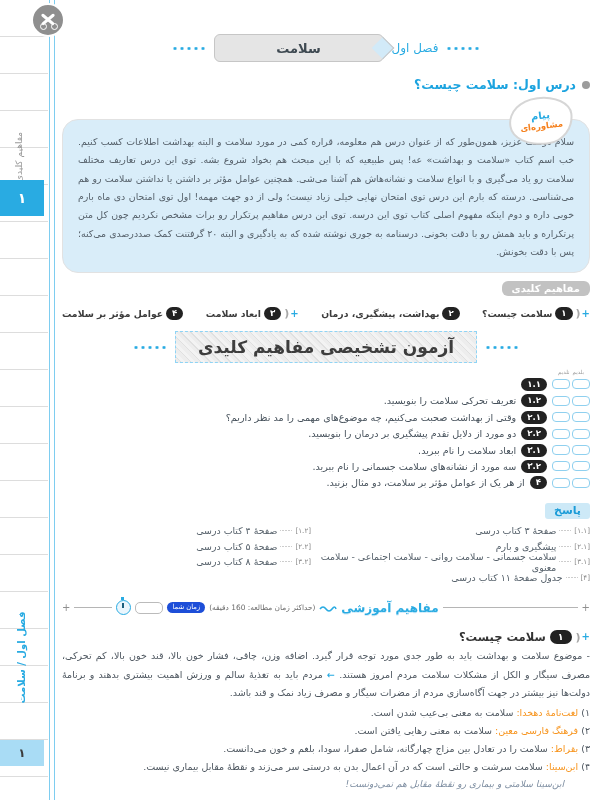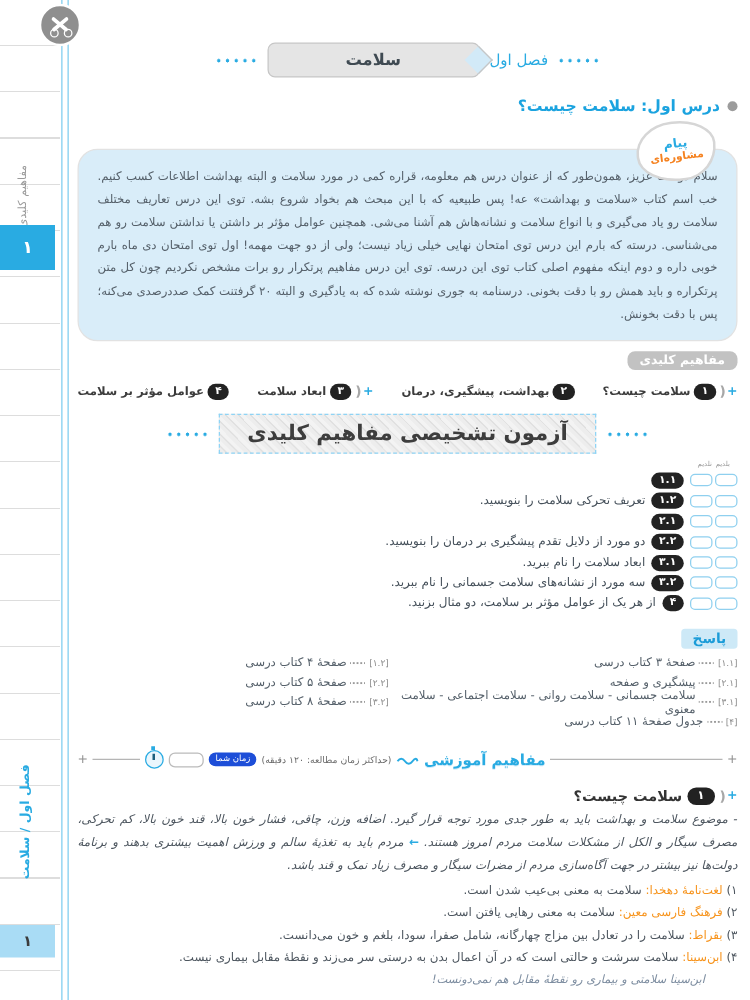--- a/index.html
+++ b/index.html
@@ -100,21 +100,21 @@
   .your-time{background:#1d4ed8;color:#fff;font-size:6.8px;padding:1px 5px 2px;border-radius:6px;white-space:nowrap;}
   .time-box{width:26px;height:10px;border:1px solid #bbb;border-radius:5px;background:#fff;}
   .stopwatch{position:relative;width:13px;height:13px;border:1.6px solid #29abe2;border-radius:50%;
     background:#eaf6fd;flex:0 0 auto;}
   .stopwatch::before{content:"";position:absolute;top:-4px;left:4px;width:3px;height:3px;background:#29abe2;}
   .stopwatch::after{content:"";position:absolute;top:2px;left:4.6px;width:1.6px;height:5px;background:#1b5e7d;}
 
   .sec-heading{margin-top:13px;display:flex;align-items:center;gap:4px;
     font-size:11.5px;font-weight:bold;color:#333;}
   .sec-heading .pill{height:14px;line-height:14px;font-size:9.5px;padding:0 8px;}
-  .body-text{font-size:9.5px;line-height:1.95;text-align:justify;color:#4d565f;margin-top:3px;font-style:italic;}
+  .body-text{font-size:9.5px;line-height:1.95;text-align:justify;color:#4d565f;margin-top:3px;}
   .arrow{color:#29abe2;font-weight:bold;}
   .defs{margin-top:1px;}
   .def-row{font-size:9.5px;line-height:1.9;color:#4d565f;}
   .def-src{color:#f7941d;}
   .note{margin-top:2px;margin-right:26px;font-size:9.2px;font-style:italic;color:#7d8da0;}
 </style>
 </head>
 <body>
 
 <div class="page">
@@ -215,20 +215,21 @@
           </span>
         <span class="pill">۱.۲</span>
         <span>تعریف تحرکی سلامت را بنویسید.</span>
       </div>
       <div class="q-row">
         <span class="cbpair">
             <span class="cb"></span>
             <span class="cb"></span>
           </span>
         <span class="pill">۲.۱</span>
+        <span>وقتی از بهداشت صحبت می‌کنیم، چه موضوع‌های مهمی را مد نظر داریم؟</span>
       </div>
       <div class="q-row">
         <span class="cbpair">
             <span class="cb"></span>
             <span class="cb"></span>
           </span>
         <span class="pill">۲.۲</span>
         <span>دو مورد از دلایل تقدم پیشگیری بر درمان را بنویسید.</span>
       </div>
       <div class="q-row">
@@ -264,21 +265,21 @@
     <div class="ans-cols">
       <div class="ans-col-r">
         <div class="ans-row">
           <span class="ans-label">۱.۱</span>
           <span class="leader"></span>
           <span>صفحهٔ ۳ کتاب درسی</span>
         </div>
         <div class="ans-row">
           <span class="ans-label">۲.۱</span>
           <span class="leader"></span>
-          <span>پیشگیری و صفحه</span>
+          <span>پیشگیری و بارم</span>
         </div>
         <div class="ans-row">
           <span class="ans-label">۳.۱</span>
           <span class="leader"></span>
           <span>سلامت جسمانی - سلامت روانی - سلامت اجتماعی - سلامت معنوی</span>
         </div>
         <div class="ans-row">
           <span class="ans-label">۴</span>
           <span class="leader"></span>
           <span>جدول صفحهٔ ۱۱ کتاب درسی</span>
@@ -306,21 +307,21 @@
     
     <div class="divider">
       <span class="cross">+</span>
       <span class="line"></span>
       <span class="div-badge">مفاهیم آموزشی</span>
       <span class="squig">
         <svg width="18" height="8" viewBox="0 0 18 8">
             <path d="M1 4 Q4 0 7 4 T13 4 T17 4" fill="none" stroke="#29abe2" stroke-width="1.6"></path>
           </svg>
       </span>
-      <span class="study-time">(حداکثر زمان مطالعه: ۱۲۰ دقیقه)</span>
+      <span class="study-time">(حداکثر زمان مطالعه: 160 دقیقه)</span>
       <span class="your-time">زمان شما</span>
       <span class="time-box"></span>
       <span class="stopwatch"></span>
       <span class="line short"></span>
       <span class="cross">+</span>
     </div>
 
     
     <div class="sec-heading">
       <span class="deco">

